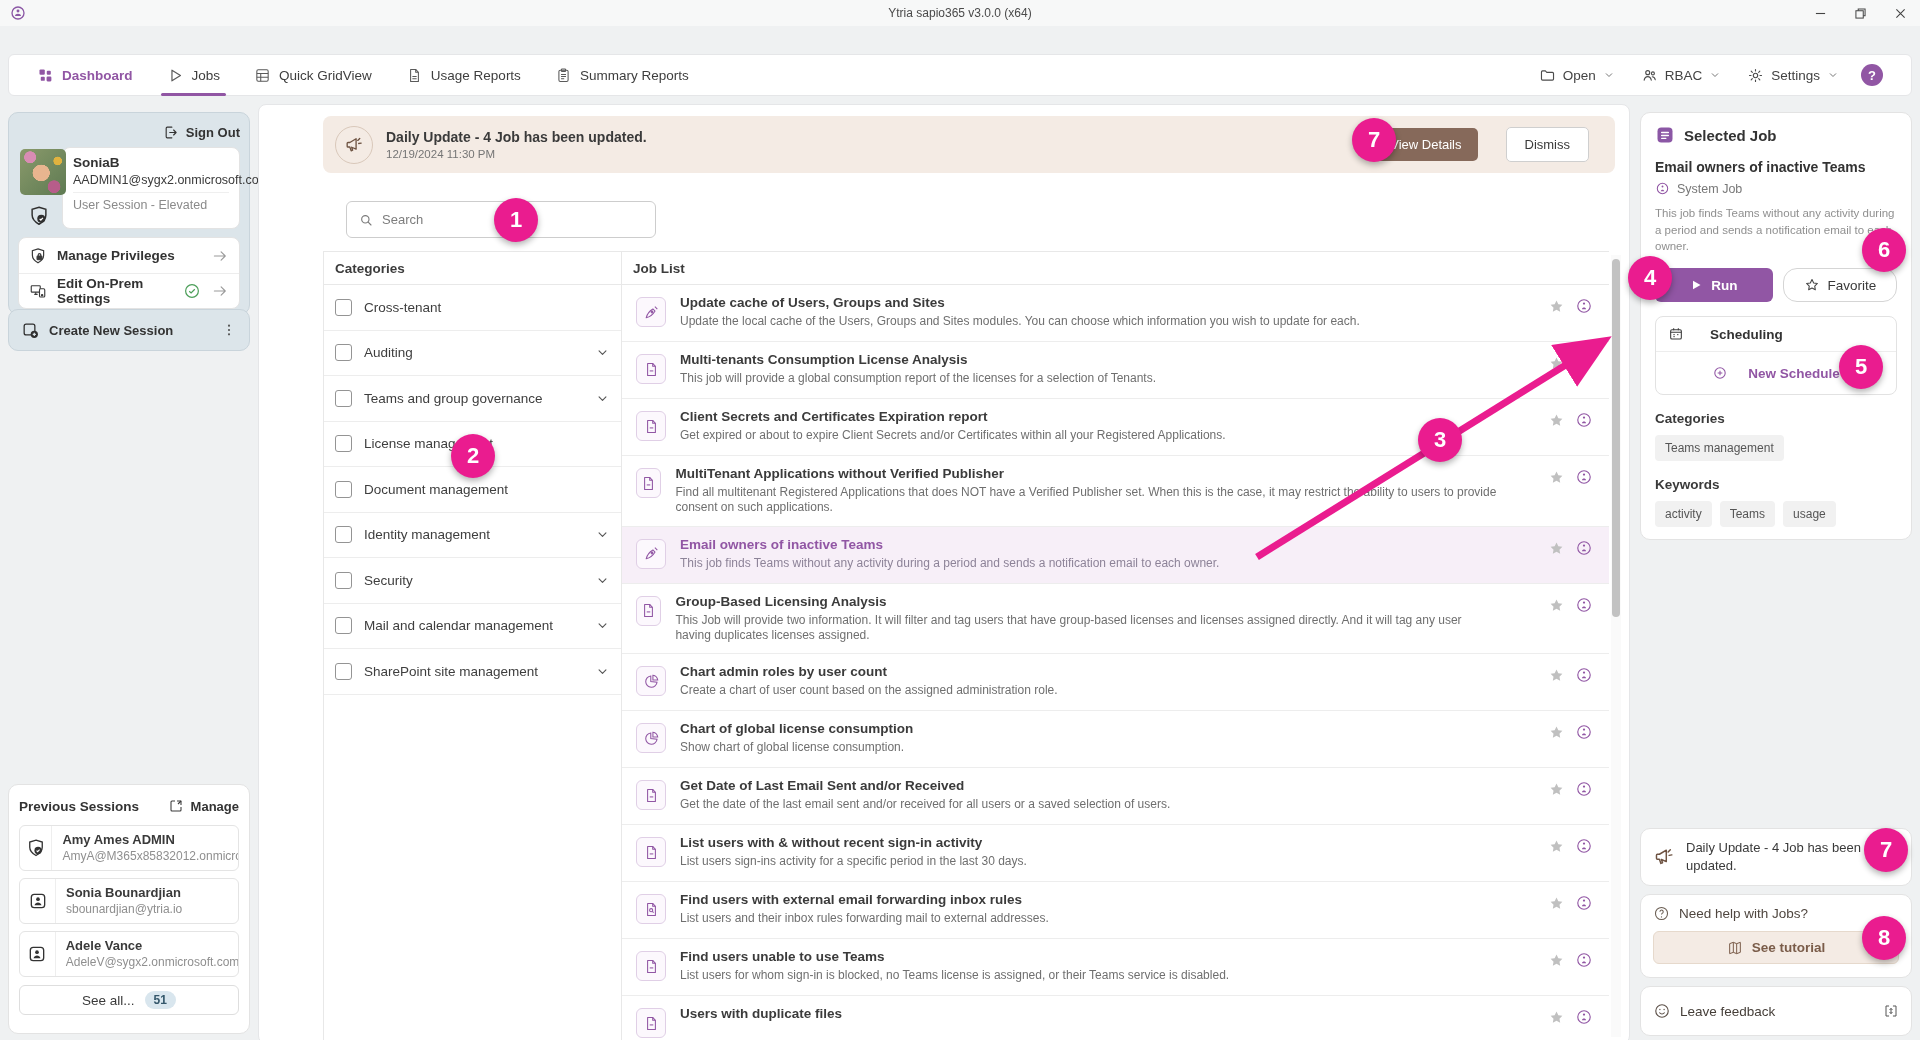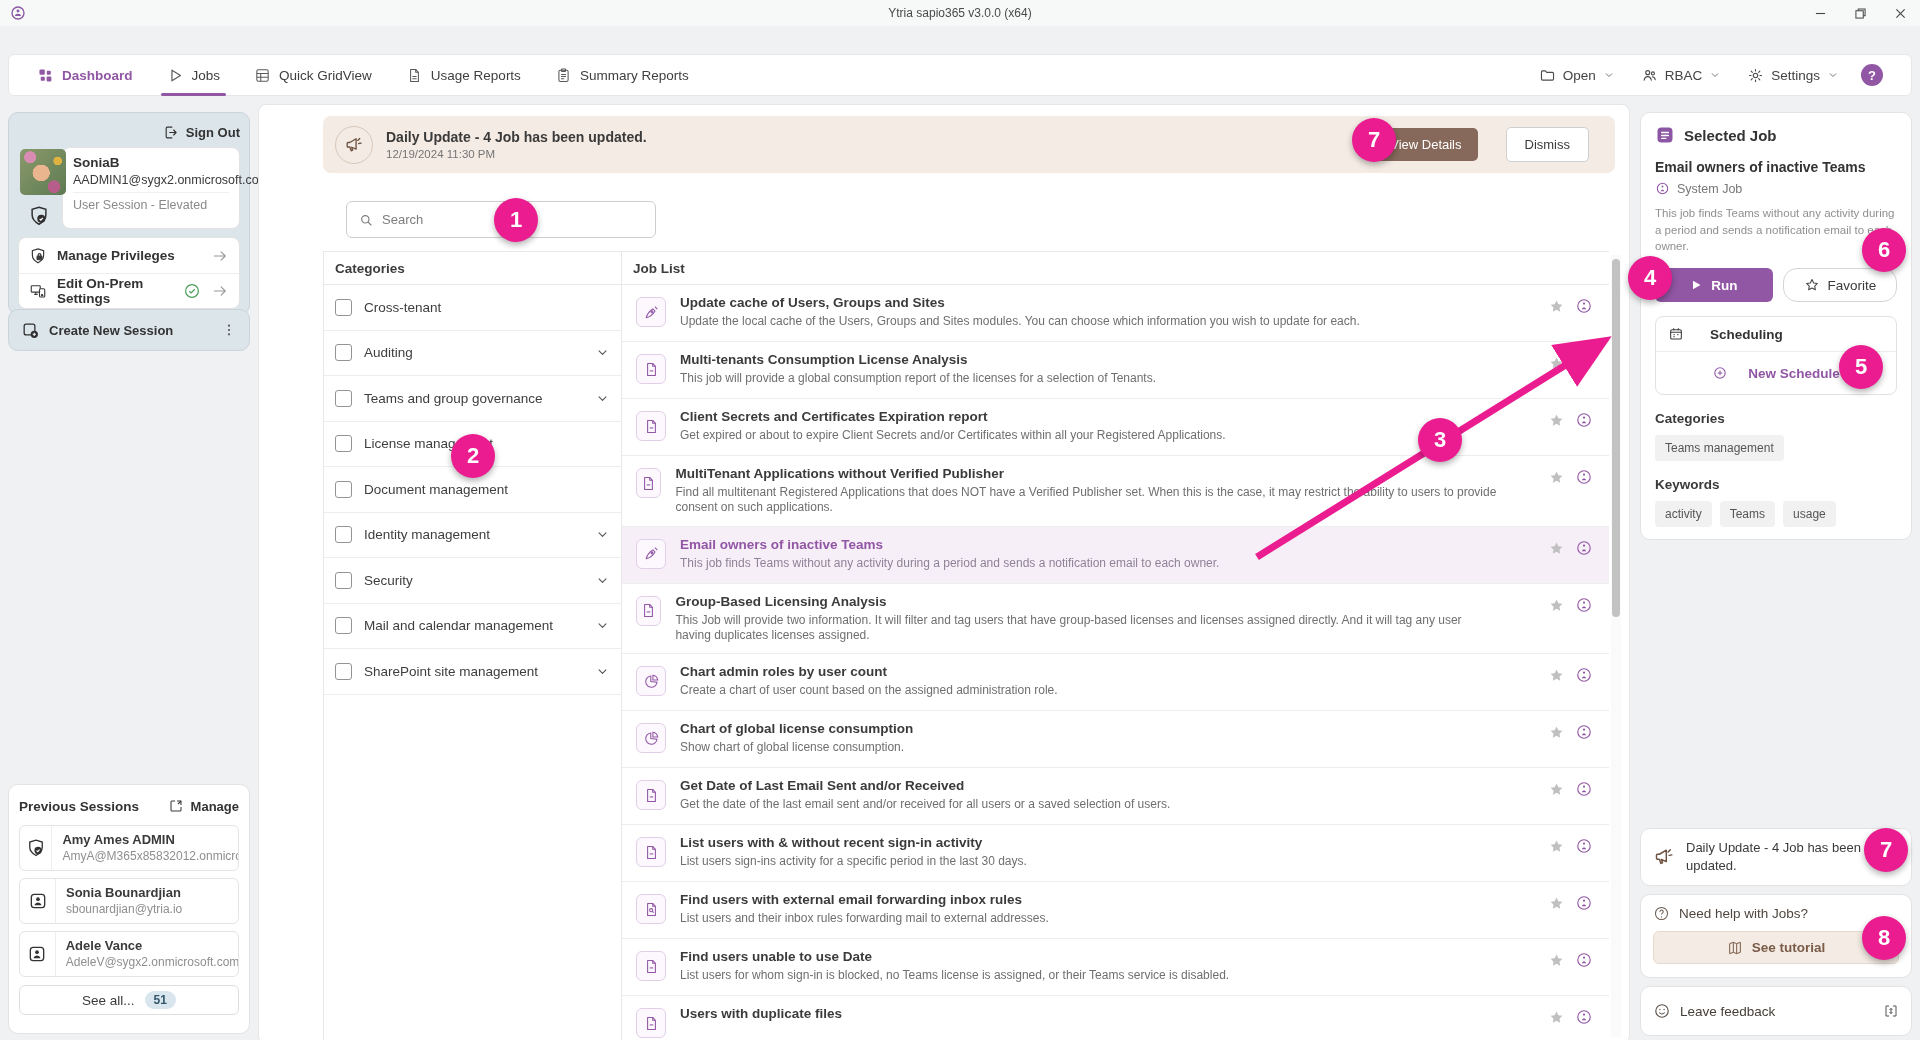--- a/index.html
+++ b/index.html
@@ -846,21 +846,21 @@
           </div>
           <div class="jobrow">
             <span class="jicon">
               <svg viewBox="0 0 24 24" fill="none" stroke="currentColor" stroke-width="1.5" stroke-linejoin="round">
                 <path d="M6.5 3.5h7.2l3.8 4V20.5h-11z"></path>
                 <path d="M13.7 3.5v4h3.8"></path>
                 <path d="M9.5 14h5"></path>
               </svg>
             </span>
             <div class="jtext">
-              <div class="jtitle">Find users unable to use Date</div>
+              <div class="jtitle">Find users unable to use Teams</div>
               <div class="jdesc">List users for whom sign-in is blocked, no Teams license is assigned, or their Teams service is disabled.</div>
             </div>
             <span class="icon jstar">
               <svg viewBox="0 0 24 24">
                 <path d="M12 3.6l2.6 5.2 5.7.8-4.1 4 1 5.7-5.2-2.7-5.2 2.7 1-5.7-4.1-4 5.7-.8z" fill="currentColor"></path>
               </svg>
             </span>
             <span class="icon jinfo">
               <svg viewBox="0 0 24 24" fill="none" stroke="currentColor" stroke-width="1.5">
                 <circle cx="12" cy="12" r="8.3"></circle>

